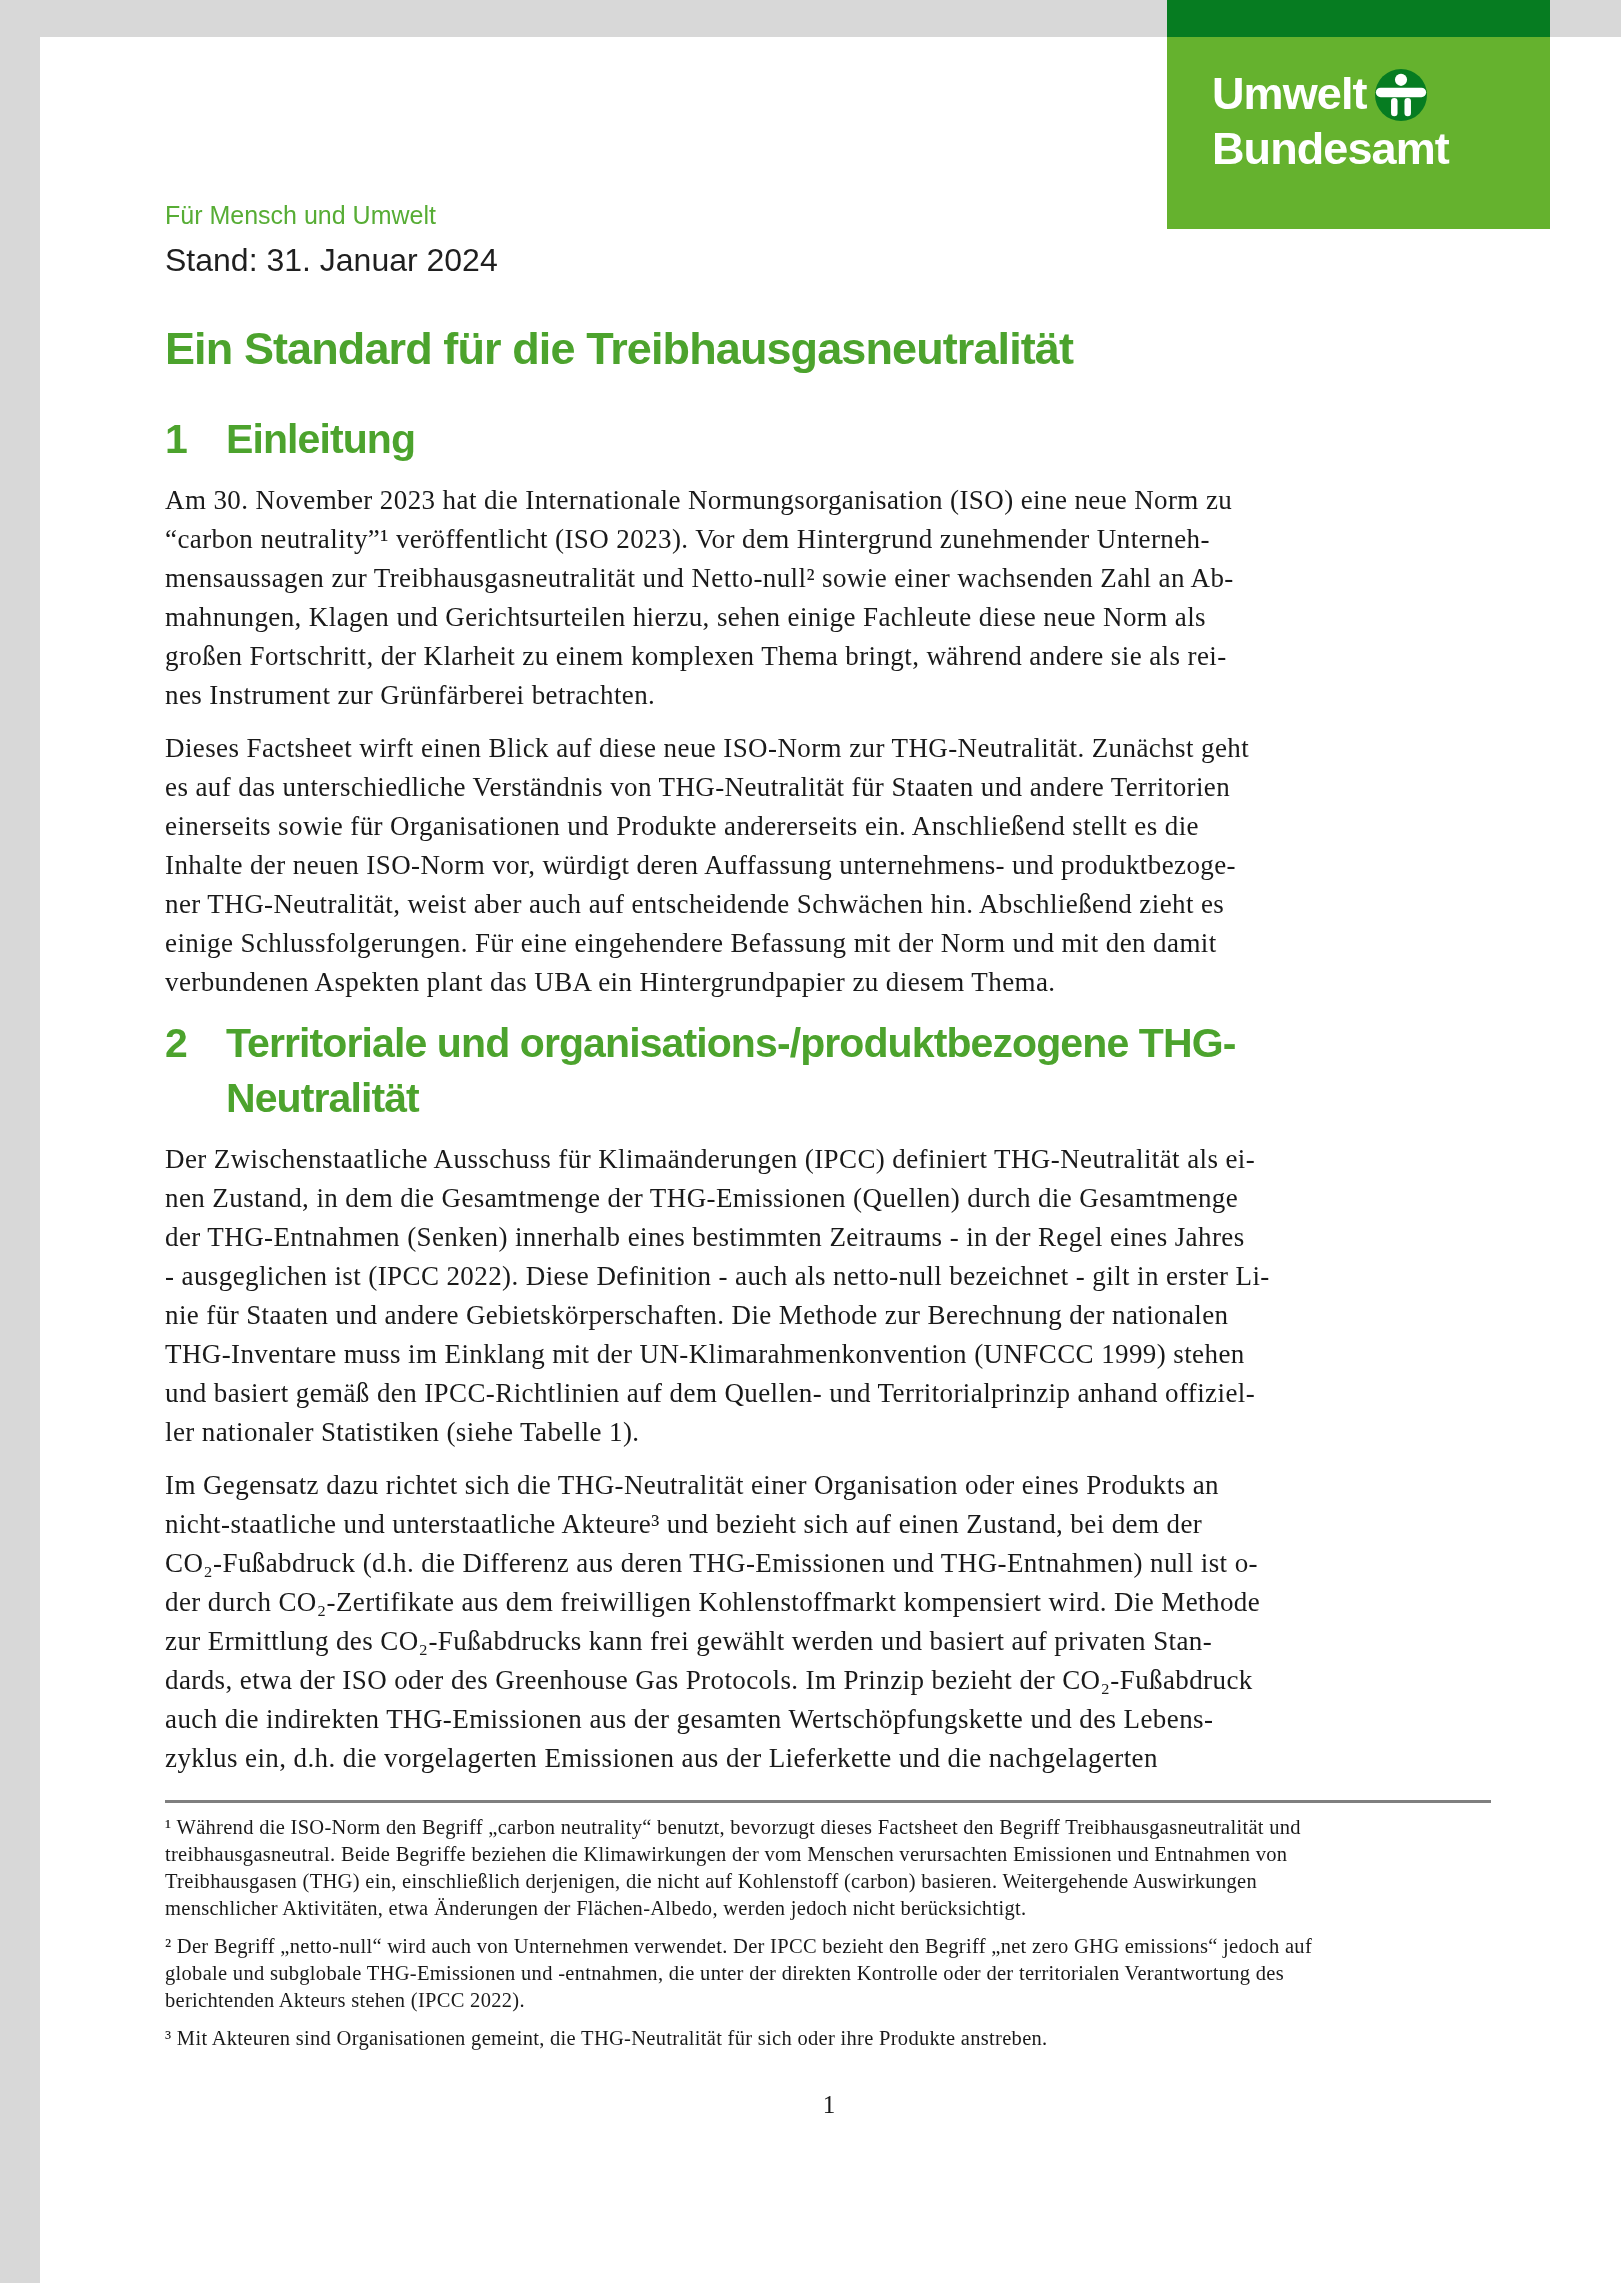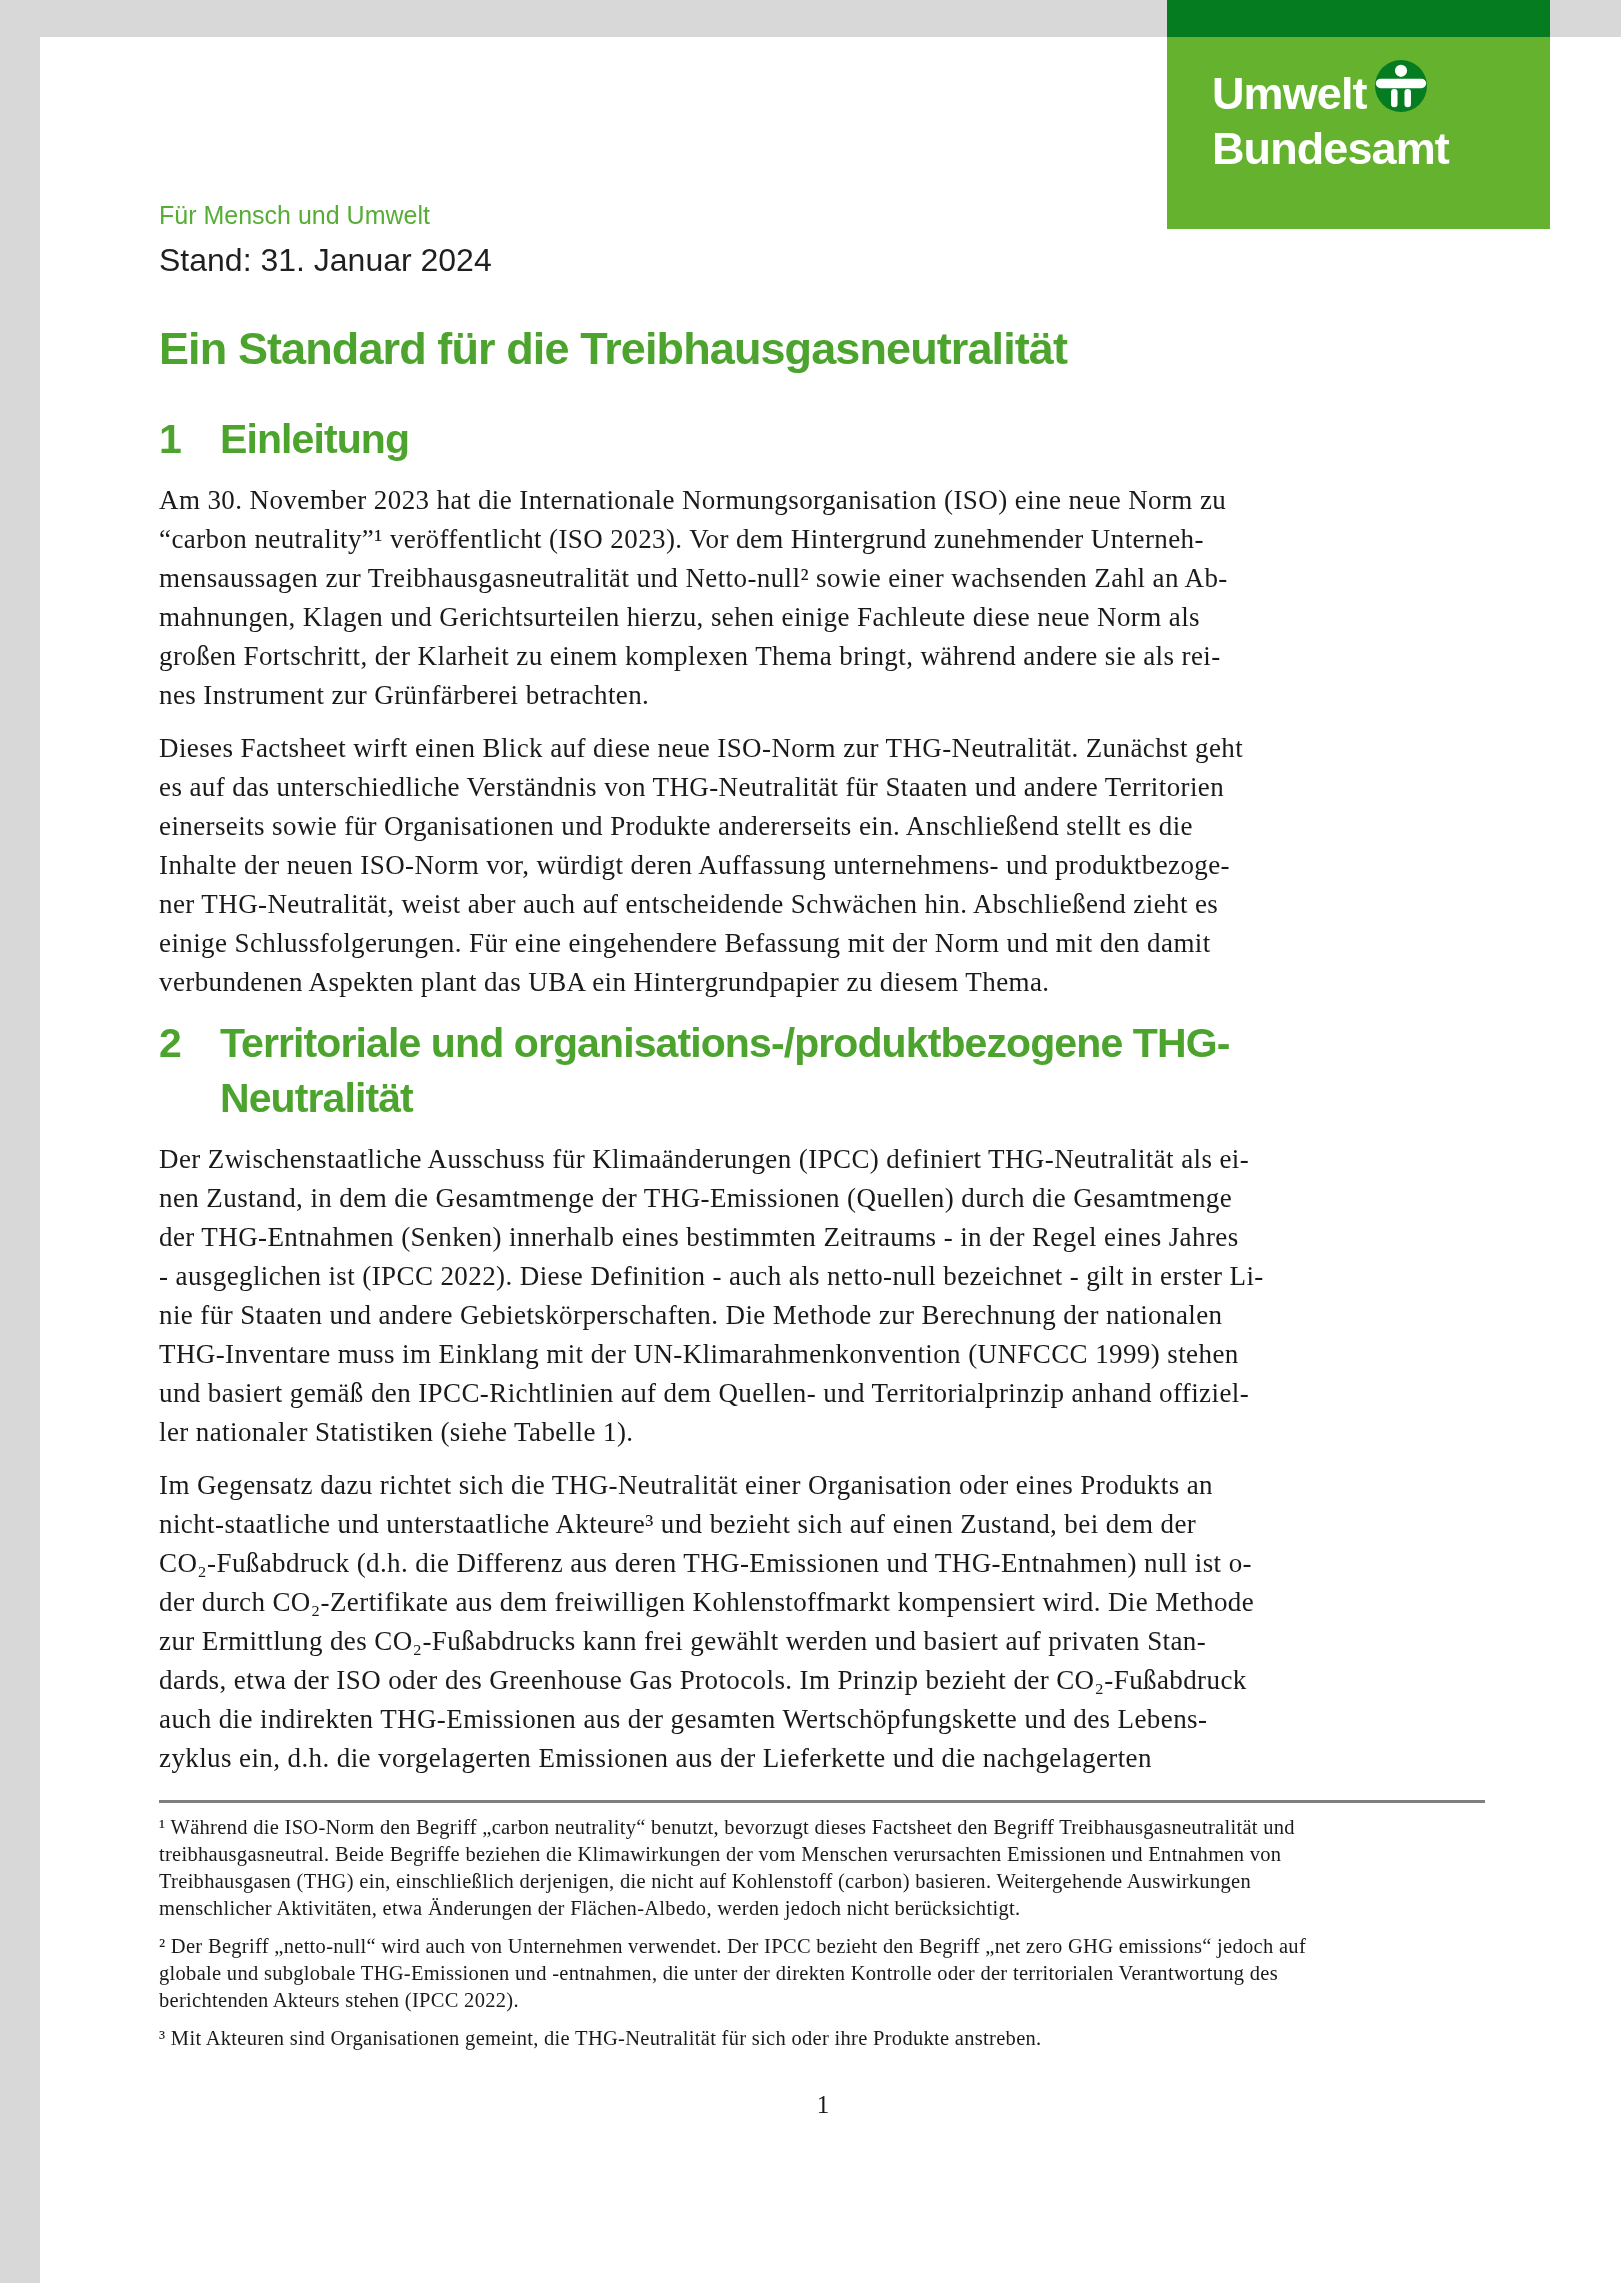--- a/index.html
+++ b/index.html
@@ -8,29 +8,29 @@
     font-family:"Liberation Serif","DejaVu Serif",serif; color:#1a1a1a; overflow:hidden;
   }
   
   .margin-top-strip { position:absolute; top:0; left:0; width:1622px; height:37px; background:#d8d8d8; }
   .margin-left-strip { position:absolute; top:0; left:0; width:40px; height:2283px; background:#d8d8d8; }
 
   
   .logo { position:absolute; left:1167px; top:0; width:383px; }
   .logo-topbar { height:37px; background:#067c21; }
   .logo-box { height:192px; background:#65b22e; box-sizing:border-box; padding:28.5px 0 0 45px; }
-  .logo-line { display:flex; align-items:flex-start; gap:8px; }
+  .logo-line { display:flex; align-items:flex-end; gap:8px; }
   .logo-text {
     color:#ffffff; font-family:"Liberation Sans",sans-serif; font-weight:bold;
     font-size:45px; line-height:55px; letter-spacing:-0.9px;
   }
   .uba-icon { width:52px; height:52px; margin-top:-5.3px; }
 
   
-  .content { position:absolute; left:159px; top:0; width:1328px; }
+  .content { position:absolute; left:165px; top:0; width:1328px; }
   .tagline {
     margin-top:200px; font-family:"Liberation Sans",sans-serif;
     font-size:25px; line-height:30px; color:#57ad35;
   }
   .dateline {
     margin-top:16px; font-family:"Liberation Sans",sans-serif;
     font-size:32px; line-height:28.5px; color:#1f1f1f;
   }
   .doc-title {
     margin:50px 0 0 0; font-family:"Liberation Sans",sans-serif; font-weight:bold;

